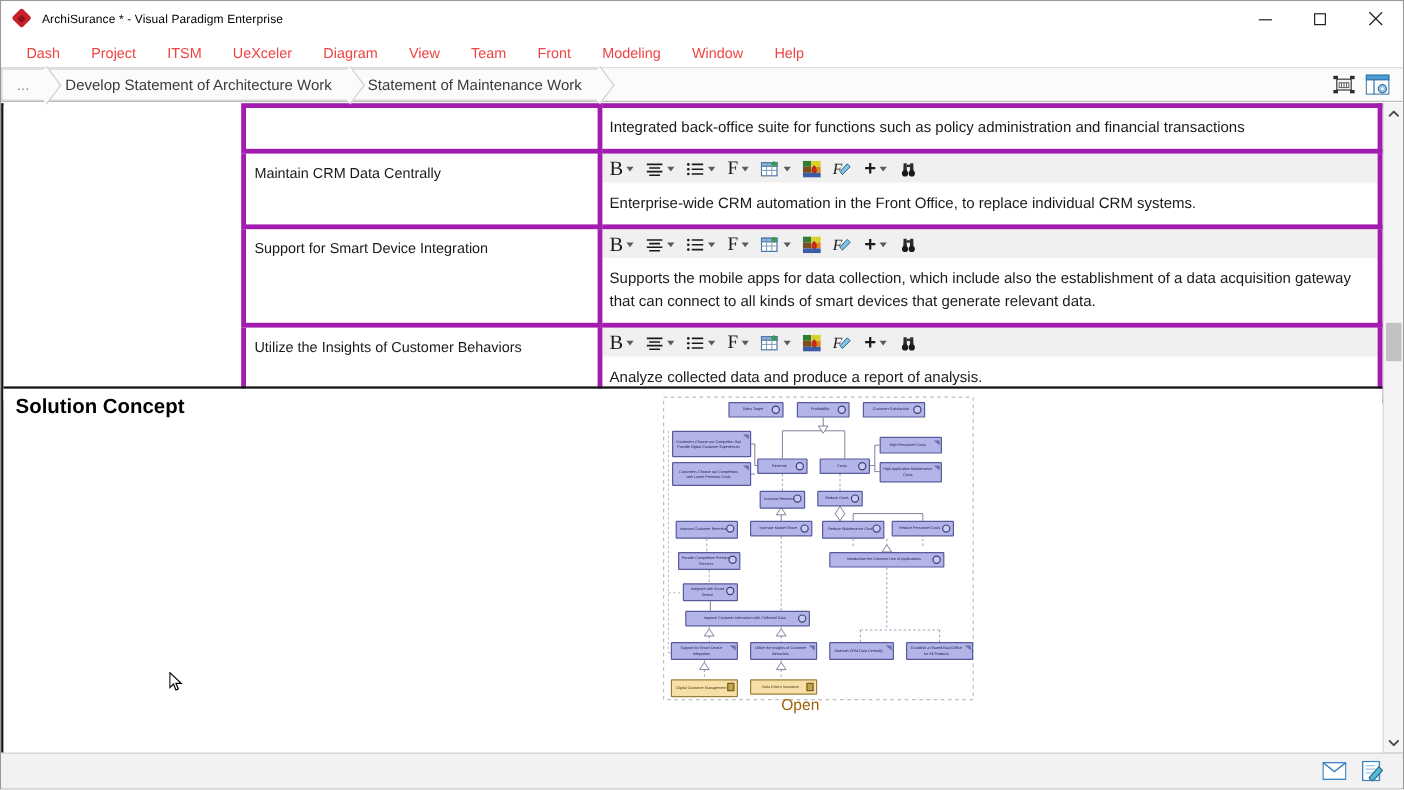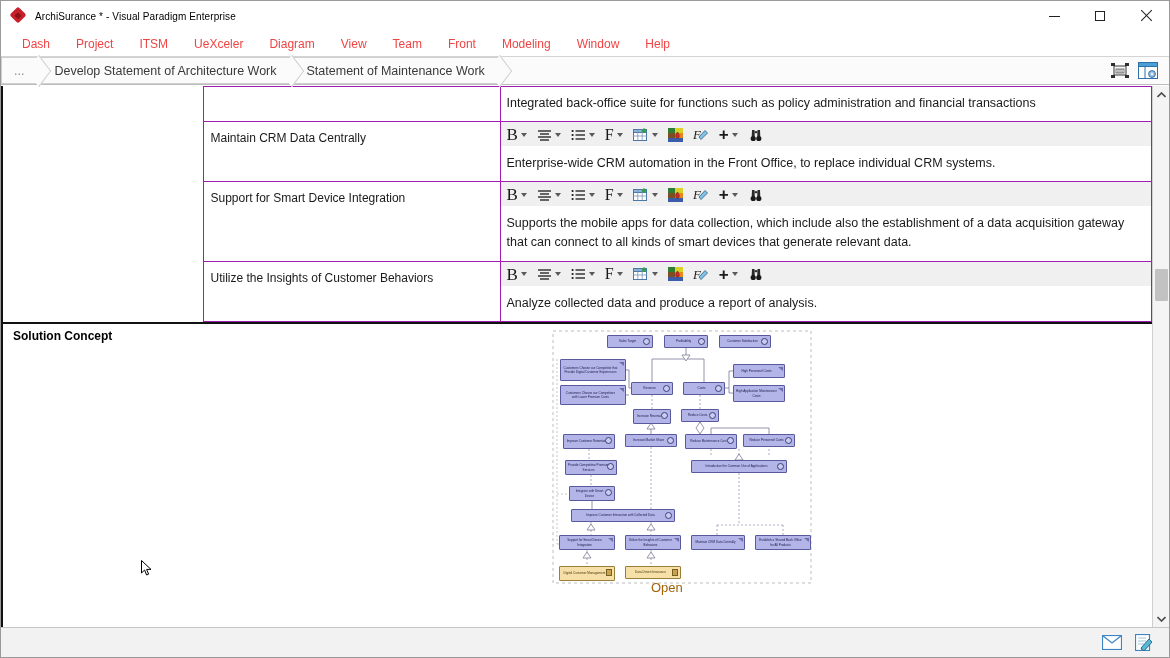--- a/index.html
+++ b/index.html
@@ -128,21 +128,21 @@
   }
 
   
   .tbl-wrap { height: 236px; min-height: 236px; display: flex; }
   .req-table {
     border-collapse: collapse;
     width: 100%;
     table-layout: fixed;
   }
   .req-table td {
-    border: 1px solid #a21caf;
+    border: 4px solid #a21caf;
     vertical-align: top;
     background: #fff;
   }
   .col-name  { width: 297px; }
   .col-blank { width: 200px; border-left: none !important;
                border-top: none !important; border-bottom: none !important; }
   .cell-name {
     font-size: 12px; color: #1a1a1a;
     padding: 9px 0 0 7px;
     line-height: 15px;
@@ -185,21 +185,21 @@
 
   
   .sc-sep { height: 2px; background: #111; }
   .sc-pane {
     flex: 1; min-height: 0;
     position: relative; overflow: hidden;
     background: #ffffff;
   }
   .sc-title {
     position: absolute; left: 10px; top: 5px;
-    font-size: 12px; font-weight: bold; color: #000;
+    font-size: 17px; font-weight: bold; color: #000;
   }
   .sc-canvas {
     position: absolute; left: 548px; top: 5px;
     width: 280px; height: 272px;
   }
   .sc-open {
     position: absolute; left: 648px; top: 256px;
     font-size: 13px; color: #a16207;
   }
   .node {

